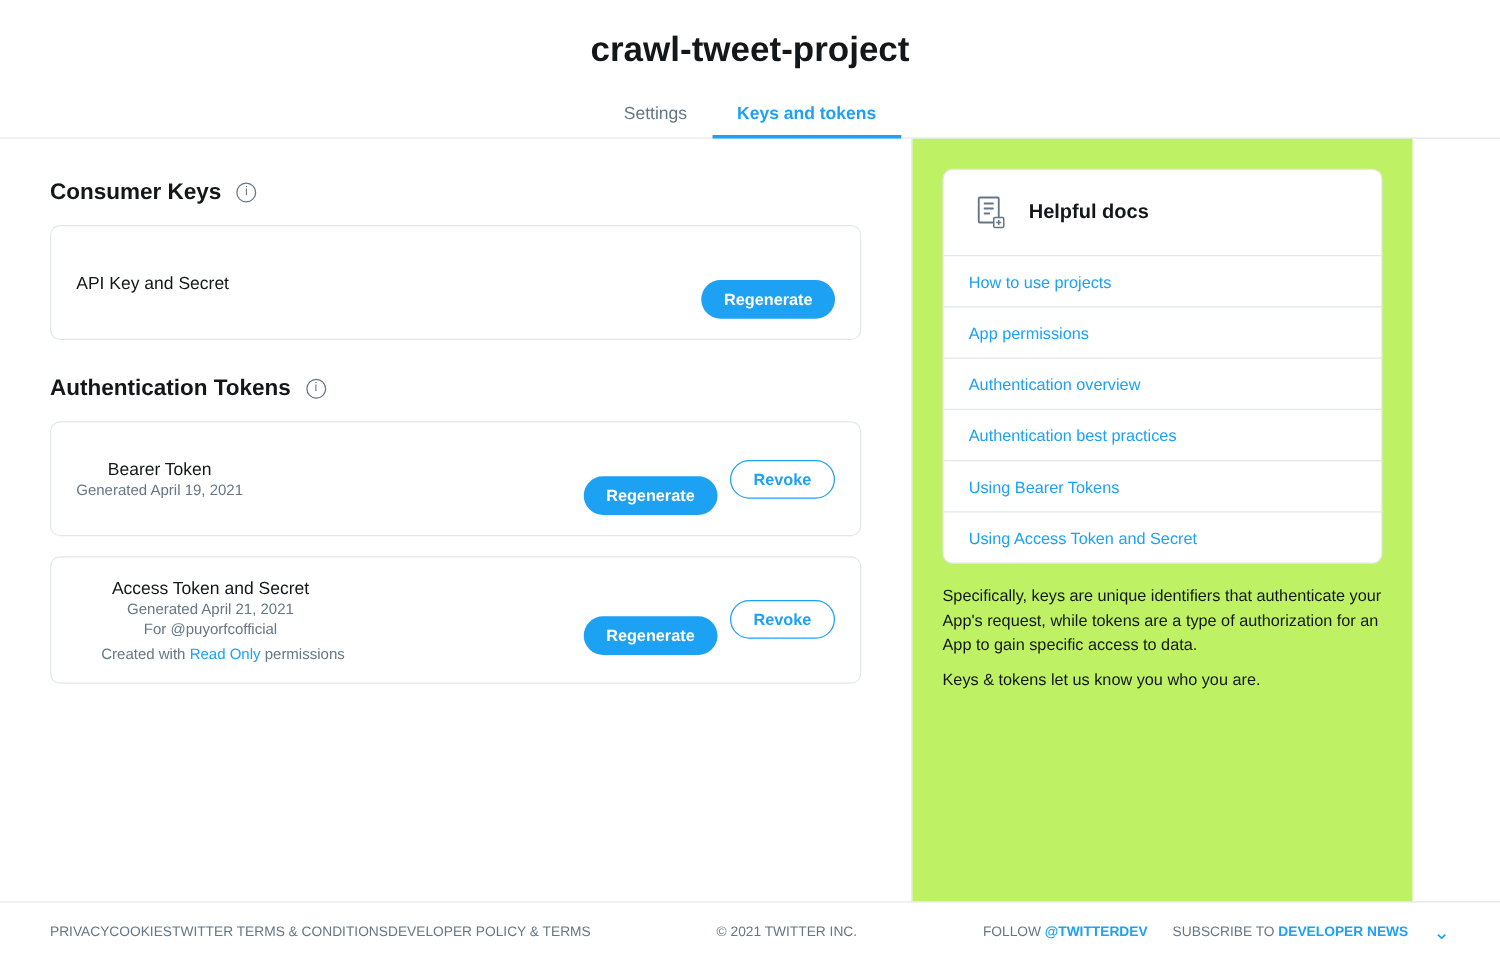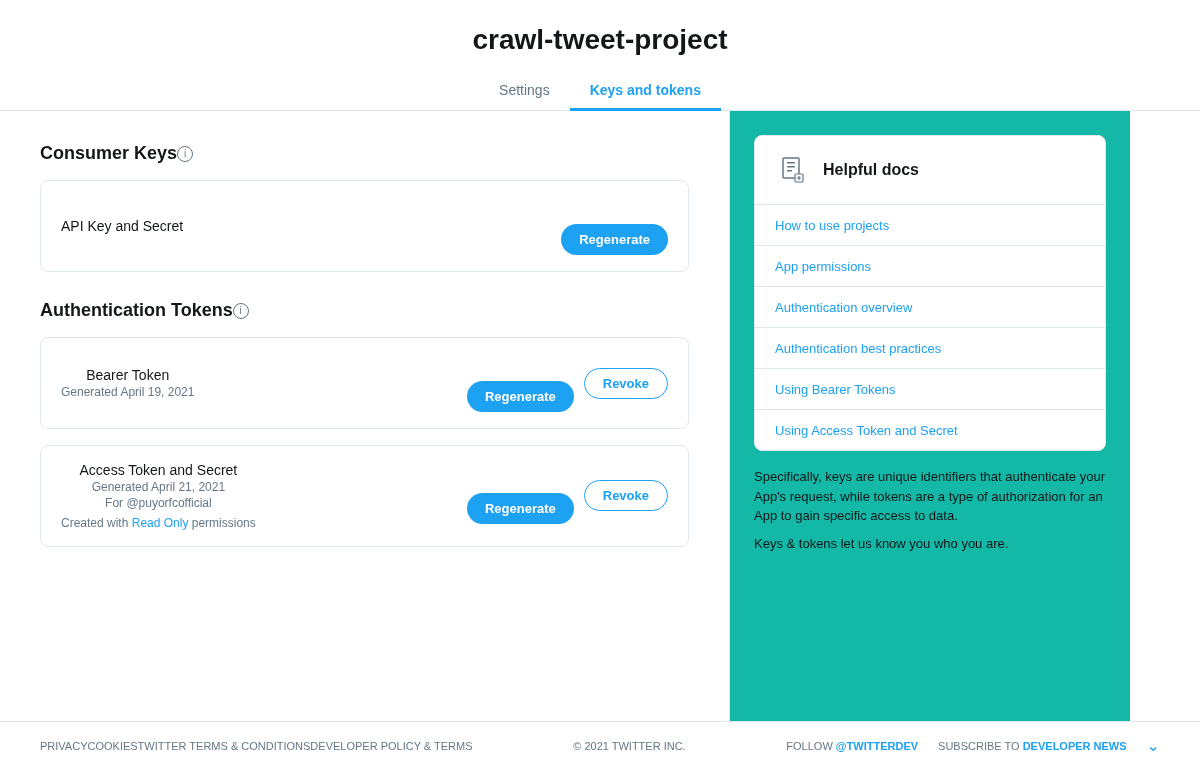--- a/index.html
+++ b/index.html
@@ -12,41 +12,41 @@
     .tab { padding: 10px 20px; font-size: 14px; color: #657786; text-decoration: none; cursor: pointer; border-bottom: 3px solid transparent; margin-bottom: -1px; }
     .tab.active { color: #1da1f2; border-bottom: 3px solid #1da1f2; font-weight: 600; }
 
     
     .main-layout { display: flex; min-height: calc(768px - 108px - 50px); }
 
     
     .left-panel { flex: 1; padding: 32px 40px; background: #fff; border-right: 1px solid #e1e8ed; max-width: 730px; }
 
     
-    .section-header { display: flex; align-items: center; gap: 0; margin-bottom: 16px; }
+    .section-header { display: flex; align-items: center; gap: 12px; margin-bottom: 16px; }
     .section-title { font-size: 18px; font-weight: 700; color: #14171a; }
     .info-icon { width: 16px; height: 16px; border-radius: 50%; border: 1.5px solid #657786; display: inline-flex; align-items: center; justify-content: center; font-size: 10px; color: #657786; cursor: pointer; flex-shrink: 0; }
 
     
     .card { border: 1px solid #e1e8ed; border-radius: 8px; padding: 16px 20px; margin-bottom: 16px; display: flex; align-items: center; justify-content: space-between; }
     .card-info { display: flex; flex-direction: column; align-items: center; }
     .card-title { font-size: 14px; font-weight: 500; color: #14171a; }
     .card-subtitle { font-size: 12px; color: #657786; margin-top: 2px; }
     .card-link { color: #1da1f2; text-decoration: none; }
 
     .card-actions { display: flex; gap: 10px; align-items: center; }
 
     
     .btn-regenerate { background: #1da1f2; color: #fff; border: none; border-radius: 20px; padding: 8px 18px; font-size: 13px; font-weight: 600; cursor: pointer; margin-top: 27px; }
     .btn-revoke { background: #fff; color: #1da1f2; border: 1.5px solid #1da1f2; border-radius: 20px; padding: 7px 18px; font-size: 13px; font-weight: 700; cursor: pointer; }
 
     .section-gap { margin-bottom: 28px; }
 
     
-    .right-panel { width: 400px; background: #14b8a6; padding: 0; flex-shrink: 0; }
+    .right-panel { width: 400px; background: #bef264; padding: 0; flex-shrink: 0; }
 
     .helpful-docs-card { background: #fff; border: 1px solid #e1e8ed; border-radius: 8px; margin: 24px 24px 16px; padding: 0; overflow: hidden; }
     .helpful-docs-header { display: flex; align-items: center; gap: 12px; padding: 16px 20px; border-bottom: 1px solid #e1e8ed; }
     .doc-icon { width: 36px; height: 36px; display: flex; align-items: center; justify-content: center; }
     .doc-icon svg { width: 28px; height: 28px; }
     .helpful-docs-title { font-size: 16px; font-weight: 700; color: #14171a; }
 
     .doc-link-item { padding: 12px 20px; border-bottom: 1px solid #e1e8ed; }
     .doc-link-item:last-child { border-bottom: none; }
     .doc-link { color: #1da1f2; text-decoration: none; font-size: 13px; cursor: pointer; }
@@ -107,21 +107,21 @@
           <button class="btn-regenerate">Regenerate</button>
           <button class="btn-revoke">Revoke</button>
         </div>
       </div>
 
       <div class="card" style="align-items: flex-start; padding: 16px 20px 16px;">
         <div class="card-info">
           <span class="card-title">Access Token and Secret</span>
           <span class="card-subtitle">Generated April 21, 2021</span>
           <span class="card-subtitle">For @puyorfcofficial</span>
-          <span class="card-subtitle" style="margin-top: 6px;">
+          <span class="card-subtitle" style="margin-top: 6px; margin-left: 20px;">
             <span>Created with</span>
             <a class="card-link">Read Only</a><span> permissions</span>
           </span>
         </div>
         <div class="card-actions" style="align-items: center; margin-top: 4px;">
           <button class="btn-regenerate">Regenerate</button>
           <button class="btn-revoke">Revoke</button>
         </div>
       </div>
     </div>

